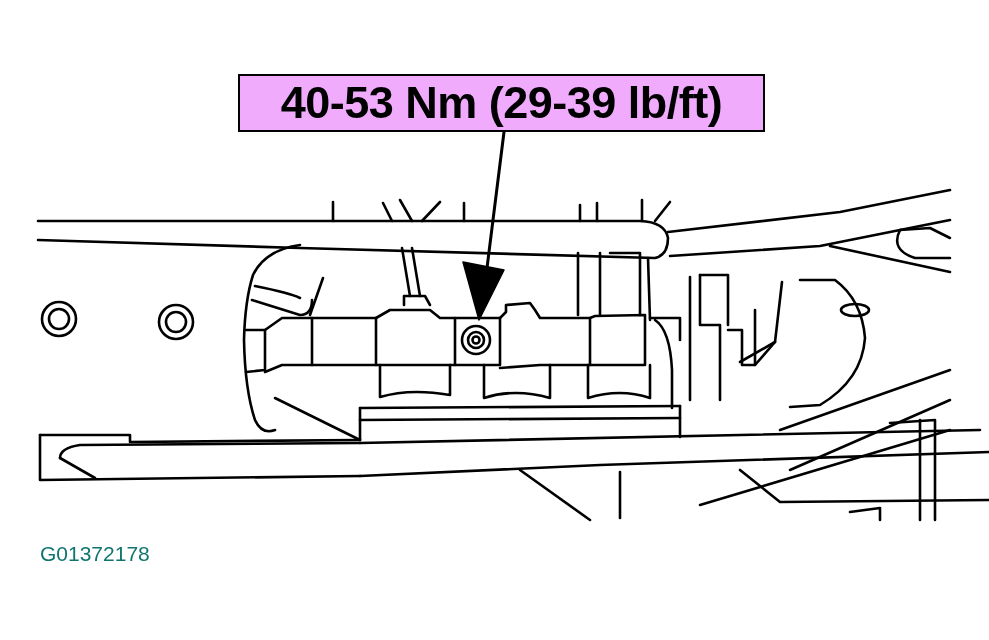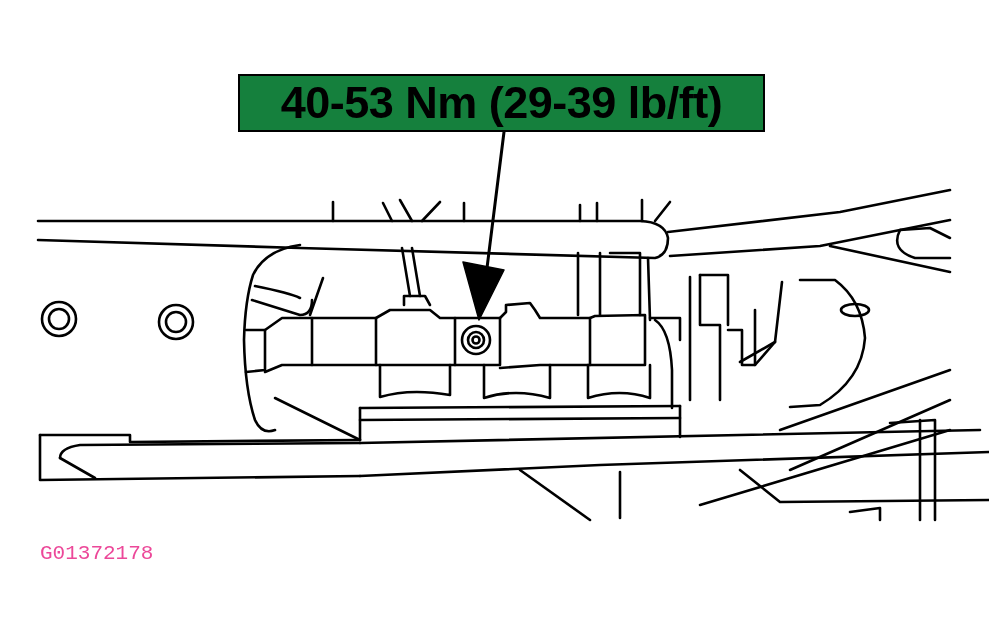--- a/index.html
+++ b/index.html
@@ -1,27 +1,27 @@
 <!DOCTYPE html>
 <html><head>
 <meta charset="utf-8">
 <style>
   html, body { margin: 0; padding: 0; background: #ffffff; }
   body { width: 989px; height: 640px; position: relative; overflow: hidden; font-family: "Liberation Sans", sans-serif; }
   #diagram { position: absolute; left: 0; top: 0; width: 989px; height: 640px; }
   .callout {
     position: absolute; left: 238px; top: 74px; width: 527px; height: 58px;
-    border: 2px solid #000; box-sizing: border-box; background: #15803d;
+    border: 2px solid #000; box-sizing: border-box; background: #f0abfc;
     display: flex; align-items: center; justify-content: center;
     font-family: "Liberation Sans", sans-serif; font-weight: bold; font-size: 45px; color: #000;
     letter-spacing: -0.5px; white-space: nowrap;
   }
   .fig-id {
     position: absolute; left: 40px; top: 542px;
-    font-family: Liberation Mono, monospace; font-size: 21px; color: #ec4899; white-space: nowrap;
+    font-family: Liberation Sans, sans-serif; font-size: 21px; color: #0f766e; white-space: nowrap;
   }
 </style>
 </head>
 <body>
 
 <svg id="diagram" viewBox="0 0 989 640" xmlns="http://www.w3.org/2000/svg" fill="none" stroke="#000" stroke-width="2.6" stroke-linejoin="round" stroke-linecap="round">
 
   <g>
     <path d="M38 221 L640 221 Q665 222 668 238 Q668 255 655 258 L300 248 L38 240"></path>
     <path d="M668 232 L840 212 L950 190"></path>

